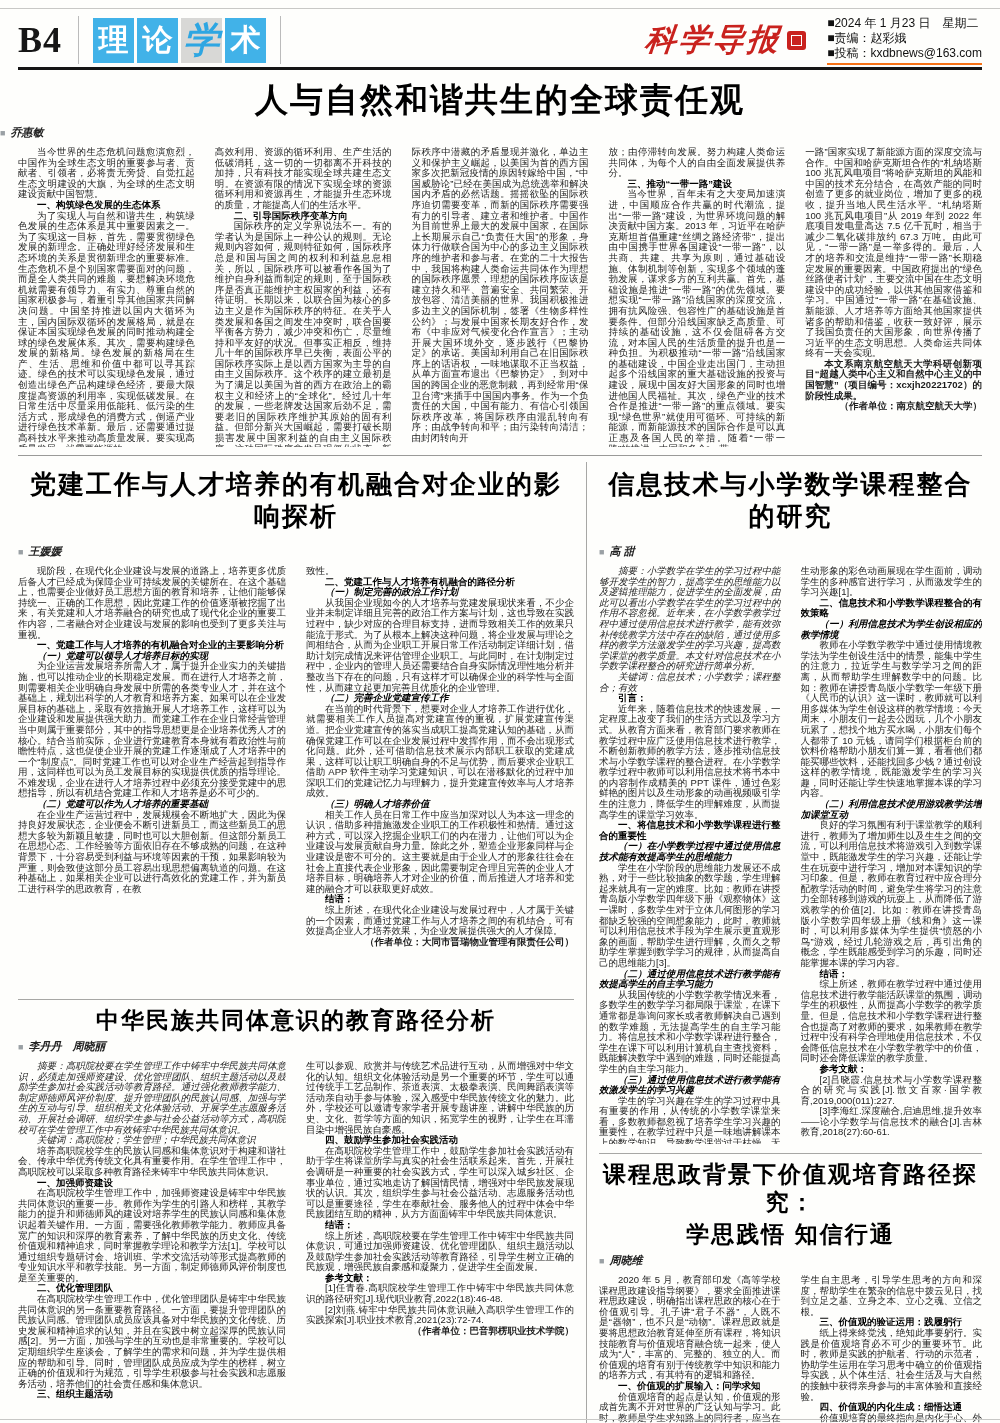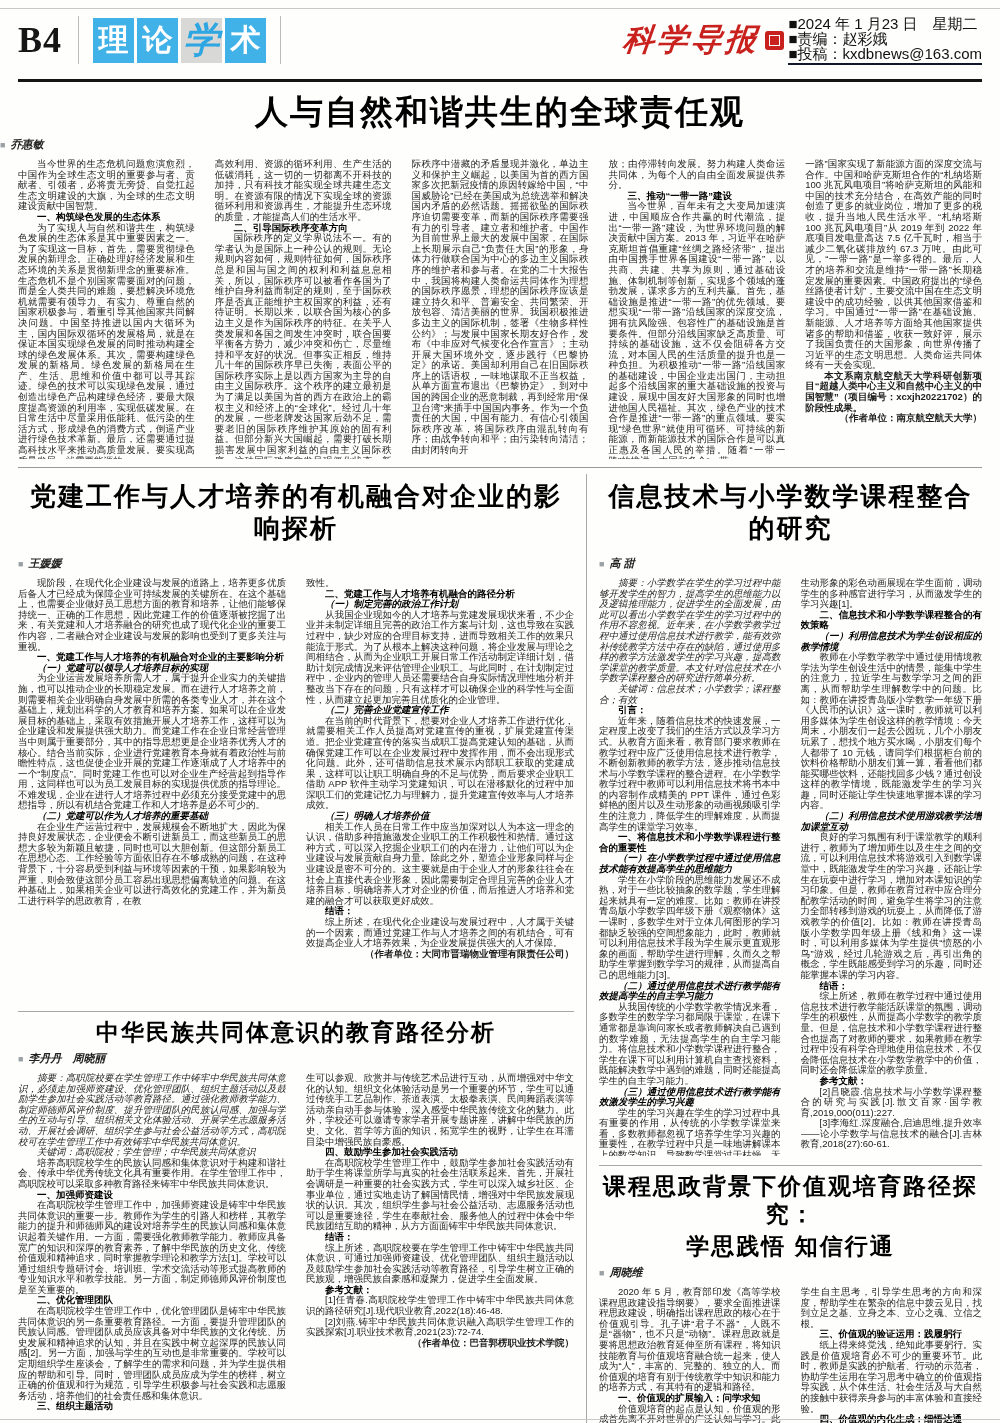--- a/index.html
+++ b/index.html
@@ -3,44 +3,44 @@
 <meta charset="utf-8">
 <style>
   html,body{margin:0;padding:0;background:#ffffff;}
   .page{width:1000px;height:1423px;margin:0 auto;background:#fefefc;color:#161616;
         font-family:"Liberation Sans",sans-serif;overflow:hidden;position:relative;}
   .toprule{height:1px;background:#c8c8c6;margin:8px 0 0 0;}
   .botrule{height:1px;background:#c8c8c6;position:absolute;left:0;right:0;bottom:3px;}
 
   
   .hdr{display:flex;align-items:center;margin:4px 18px 0 18px;height:54px;
-       border-bottom:3px solid #151515;padding-bottom:12px;}
+       border-bottom:3px solid #151515;padding-bottom:0;}
   .ed{font-family:"Liberation Serif",serif;font-weight:bold;font-size:36px;letter-spacing:1px;margin-right:16px;}
   .logo{display:flex;gap:3px;align-items:center;padding:0 14px;border-left:1px solid #bbb;border-right:1px solid #bbb;height:48px;}
   .tile{width:41px;height:45px;background:#41b2e8;color:#fff;font-weight:800;font-size:30px;
         display:flex;align-items:center;justify-content:center;}
   .tile.script{background:#d8d8d6;color:#2ea6e2;font-family:"Liberation Serif",serif;
         font-style:italic;font-weight:700;font-size:36px;}
   .mast{margin-left:auto;display:flex;align-items:center;}
   .brand{color:#c9221e;font-size:31px;font-weight:800;font-style:italic;
          font-family:"Liberation Serif",serif;letter-spacing:3px;transform:skewX(-6deg);}
   .seal{width:19px;height:19px;background:#c9221e;border-radius:3px;margin-left:6px;position:relative;}
   .seal::after{content:"";position:absolute;left:4px;top:4px;right:4px;bottom:4px;border:1.5px solid #fff;}
-  .info{margin-left:4px;font-size:15px;line-height:15px;border-bottom:2px solid #0f172a;
+  .info{margin-left:21px;font-size:12px;line-height:15px;border-bottom:2px solid #f97316;
         padding-bottom:2px;color:#111;}
 
   
   .title{ text-align:center;font-weight:800;color:#000;letter-spacing:2px;}
   .title.t-a{font-size:33px;line-height:40px;margin:10px 0 2px;}
   .title.t-m{font-size:26px;line-height:32px;margin:6px 0 12px;}
   .title.t-s{font-size:23px;line-height:28px;margin:4px 0 0;}
   .byline{text-align:left;font-size:11px;margin:5px 0 7px;color:#222;font-weight:bold;font-style:italic;}
   .byline .sq{color:#9aa0a4;font-size:9px;margin-right:5px;font-weight:normal;}
 
-  .cols{display:flex;gap:20px;}
+  .cols{display:flex;gap:20px;justify-content:flex-end;}
   .col{flex:1 1 0;overflow:hidden;}
   .body-a{margin:4px 18px 0;}
   .body-a .col{height:300px;}
   .body-b .col{height:424px;}
   .body-c .col{height:578px;}
   .body-d .col{height:392px;}
   .body-e .col{height:244px;}
 
   .seg{font-size:9.5px;line-height:10.6px;text-align:justify;color:#1c1c1c;}
   .seg-p,.seg-note,.seg-abs,.seg-kw,.seg-h,.seg-h2,.seg-ref{text-indent:2em;}

